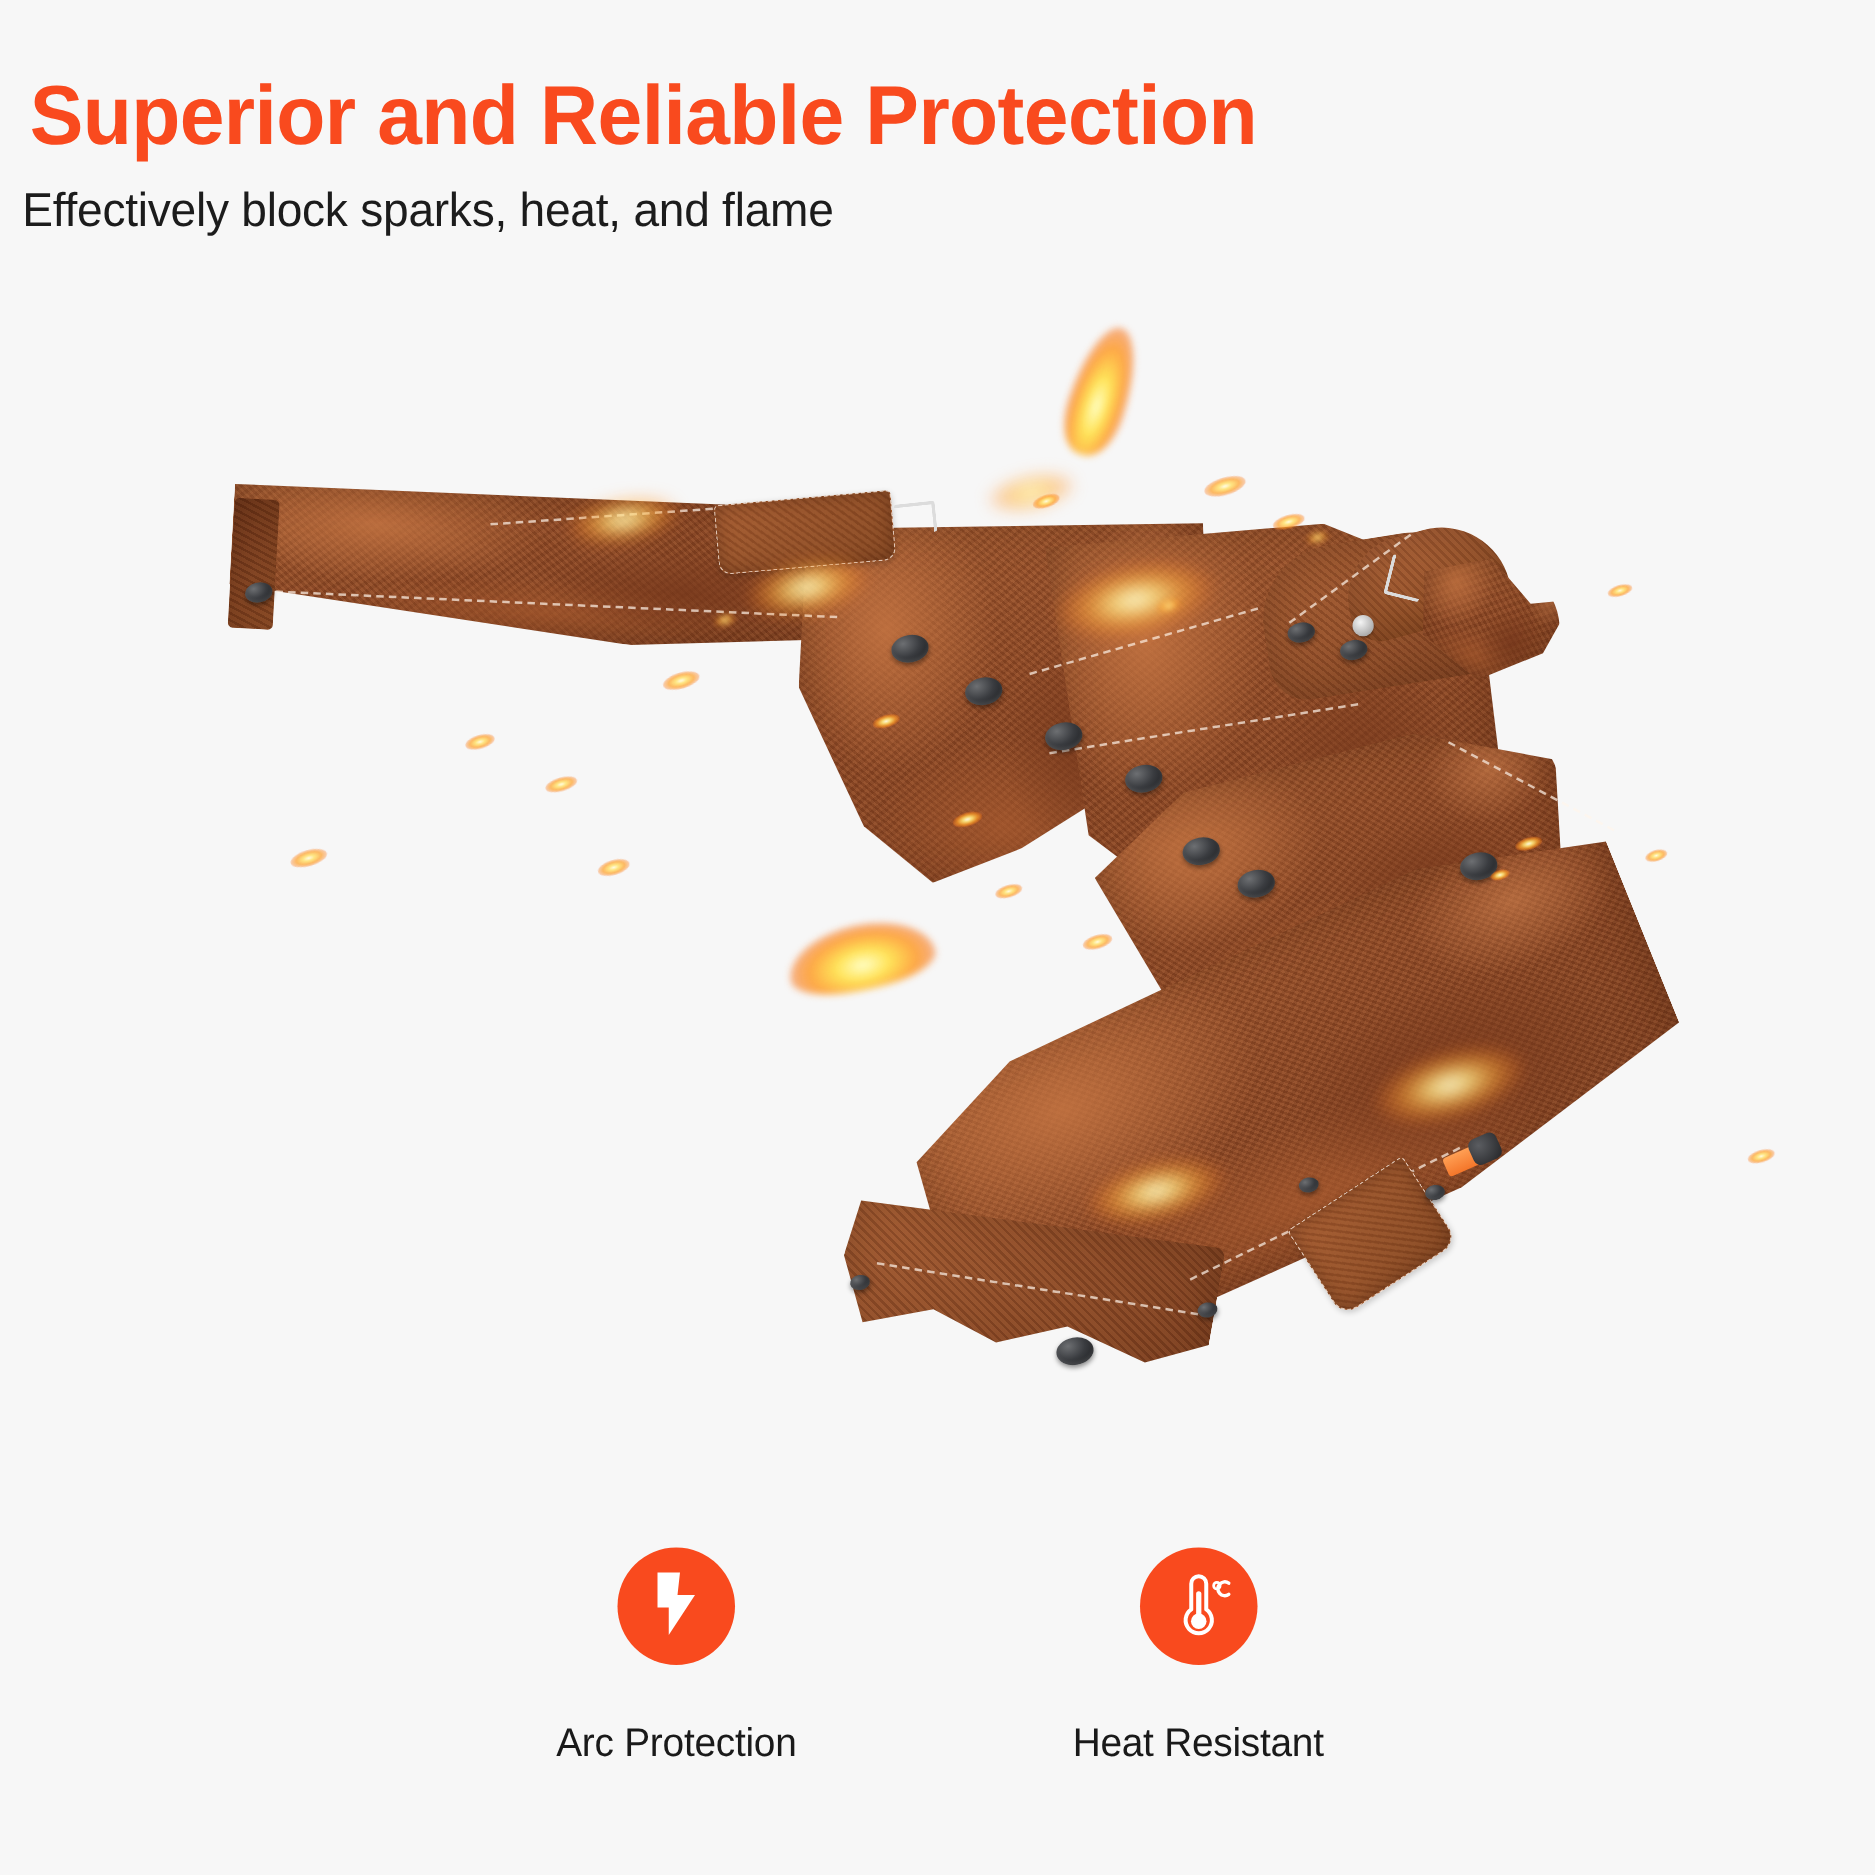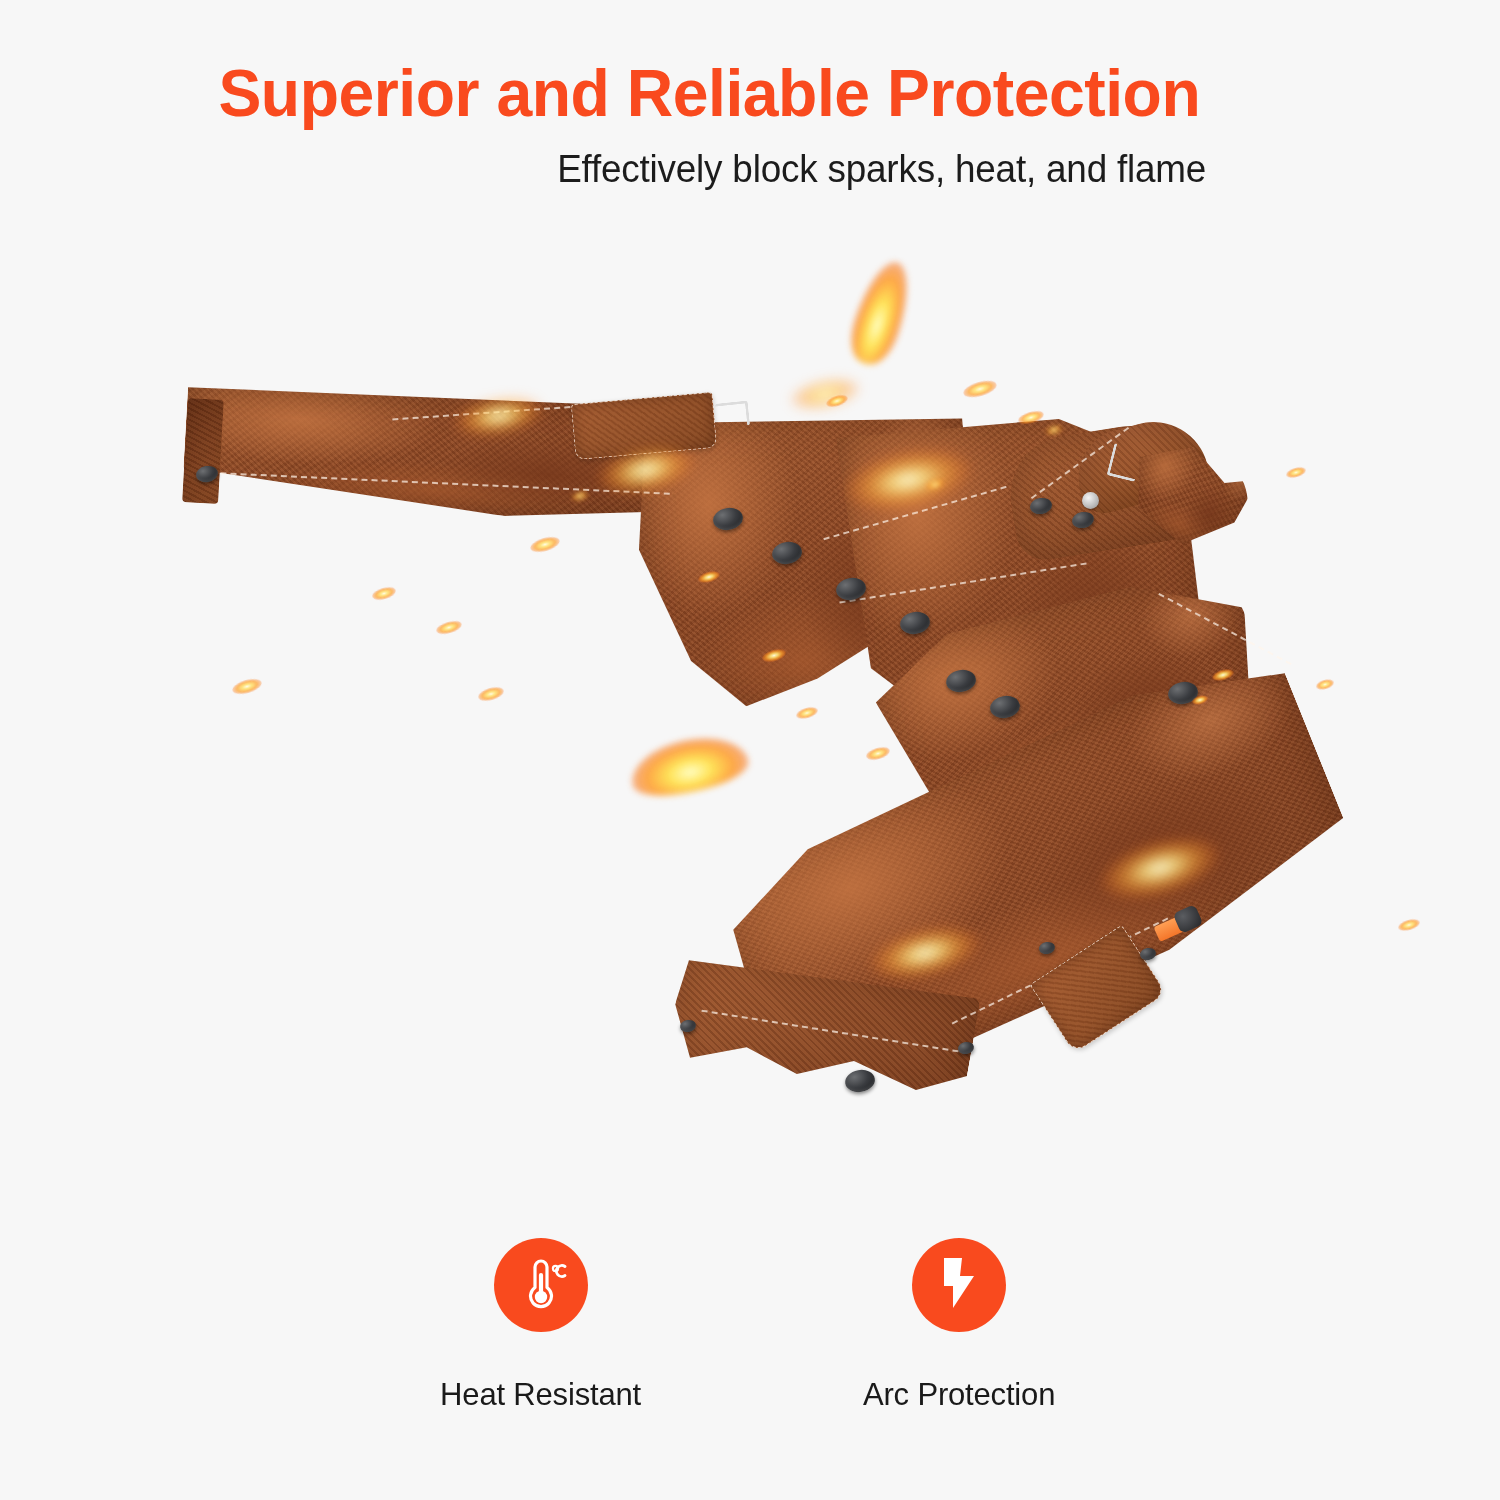--- a/index.html
+++ b/index.html
@@ -23,22 +23,21 @@
     height: 1500px;
     background: #f7f7f7;
   }
 
   
   .header {
     position: absolute;
     top: 58px;
     left: 0;
     width: 1188px;
-    text-align: right;
-    margin-left: 36px;
+    text-align: left;
   }
   .headline {
     font-size: 67px;
     font-weight: bold;
     color: #f94a1e;
     letter-spacing: -0.5px;
     line-height: 1.05;
     margin: 0;
     transform: scaleX(0.96);
   }
@@ -433,41 +432,41 @@
       <div class="spark soft" style="left:1046px; top:196px; width:16px; height:8px; transform:rotate(-16deg);"></div>
       <div class="spark soft" style="left:572px; top:262px; width:16px; height:8px; transform:rotate(-16deg);"></div>
     </div>
   </div>
 
   <div class="features">
 
     <div class="feature">
       <div class="feature-icon">
         <span>
+          <svg width="50" height="54" viewBox="0 0 50 54" aria-hidden="true">
+            <path d="M28 2 H10 V30 H19 V52 L40 20 H26 Z" fill="#ffffff"></path>
+          </svg>
+        </span>
+      </div>
+      <div class="feature-label">Arc Protection</div>
+    </div>
+
+    <div class="feature">
+      <div class="feature-icon">
+        <span>
           <svg width="56" height="56" viewBox="0 0 56 56" aria-hidden="true">
 
             <path d="M22 12 a6 6 0 0 1 12 0 V32.5 a10.5 10.5 0 1 1 -12 0 Z" fill="none" stroke="#ffffff" stroke-width="3.2" stroke-linejoin="round"></path>
 
             <path d="M28 20 V36" fill="none" stroke="#ffffff" stroke-width="4.2" stroke-linecap="round"></path>
             <circle cx="28" cy="42" r="6.2" fill="#ffffff"></circle>
 
             <circle cx="42.5" cy="13.5" r="2.6" fill="none" stroke="#ffffff" stroke-width="2.2"></circle>
             <path d="M52 11.5 a5.5 5.5 0 1 0 0 9" fill="none" stroke="#ffffff" stroke-width="2.8" stroke-linecap="round"></path>
           </svg>
         </span>
       </div>
       <div class="feature-label">Heat Resistant</div>
     </div>
 
-    <div class="feature">
-      <div class="feature-icon">
-        <span>
-          <svg width="50" height="54" viewBox="0 0 50 54" aria-hidden="true">
-            <path d="M28 2 H10 V30 H19 V52 L40 20 H26 Z" fill="#ffffff"></path>
-          </svg>
-        </span>
-      </div>
-      <div class="feature-label">Arc Protection</div>
-    </div>
-
   </div>
 
 </div>
 
 </body></html>

